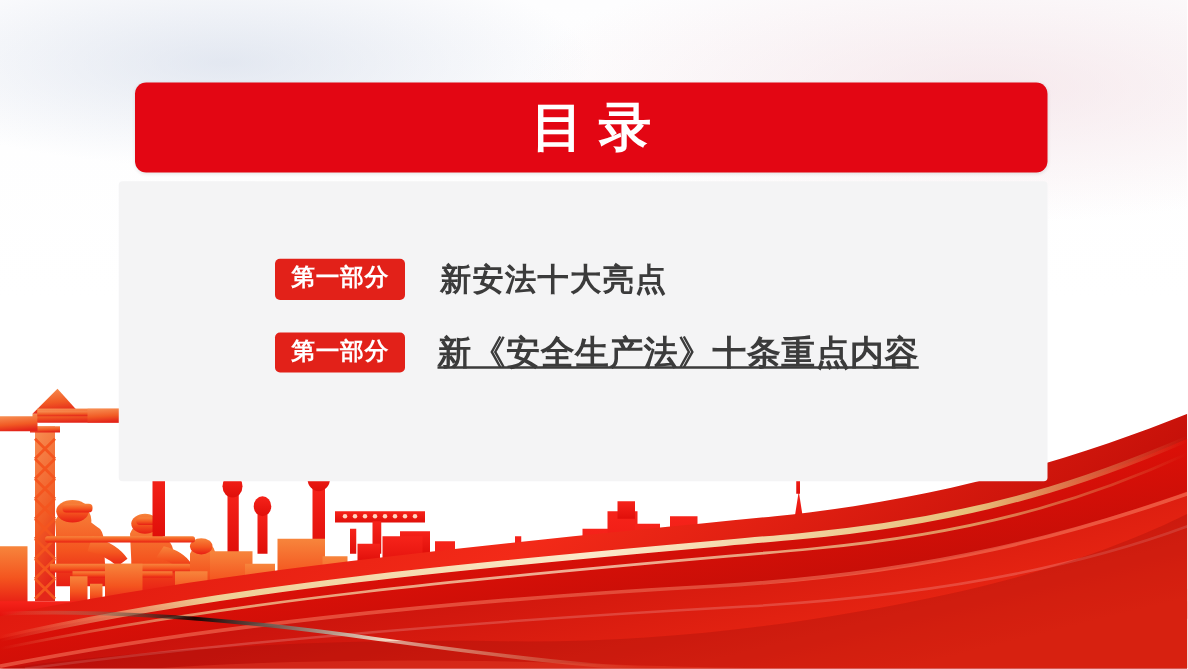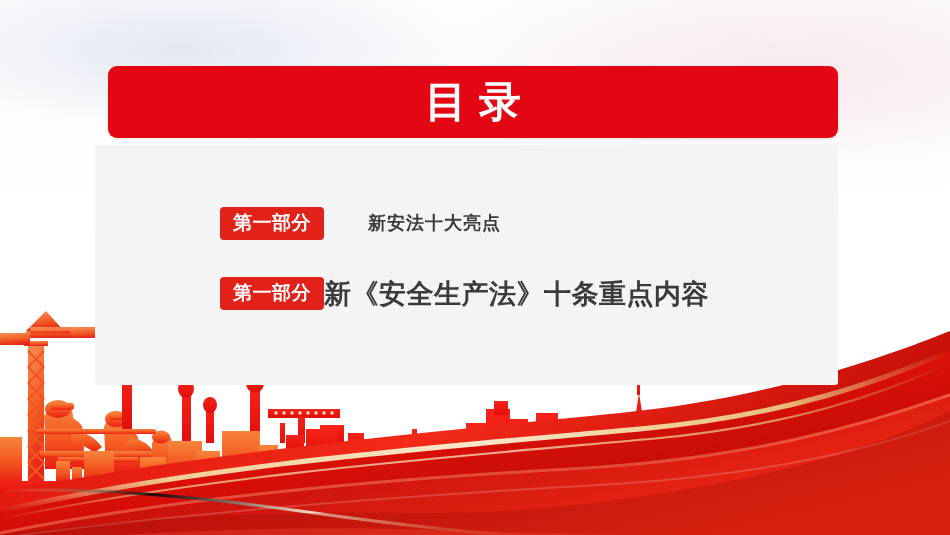--- a/index.html
+++ b/index.html
@@ -69,21 +69,21 @@
     background: #f4f4f5;
     border-radius: 3px;
     z-index: 5;
   }
   #toc-list {
     position: absolute;
     left: 125px;
     top: 62px;
     display: flex;
     flex-direction: column;
-    gap: 36px;
+    gap: 24px;
   }
   .toc-row {
     display: flex;
     align-items: center;
   }
   .toc-badge {
     background: #e22119;
     color: #ffffff;
     font-size: 19px;
     font-weight: bold;
@@ -92,27 +92,29 @@
     letter-spacing: 0.5px;
     line-height: 1.15;
     white-space: nowrap;
   }
   .toc-label {
     color: #3b3b3b;
     font-weight: bold;
     white-space: nowrap;
   }
   .toc-row.row-1 .toc-label {
-    font-size: 18px;
-    margin-left: 44px;
+    font-size: 25px;
+    margin-left: 28px;
     letter-spacing: 1px;
   }
   .toc-row.row-2 .toc-label {
     font-size: 27px;
+    margin-left: 26px;
     letter-spacing: 0.5px;
+    text-decoration: underline;
   }
 
   
   #bottom-art {
     position: absolute;
     left: 0;
     bottom: 0;
     width: 950px;
     height: 230px;
     z-index: 2;

